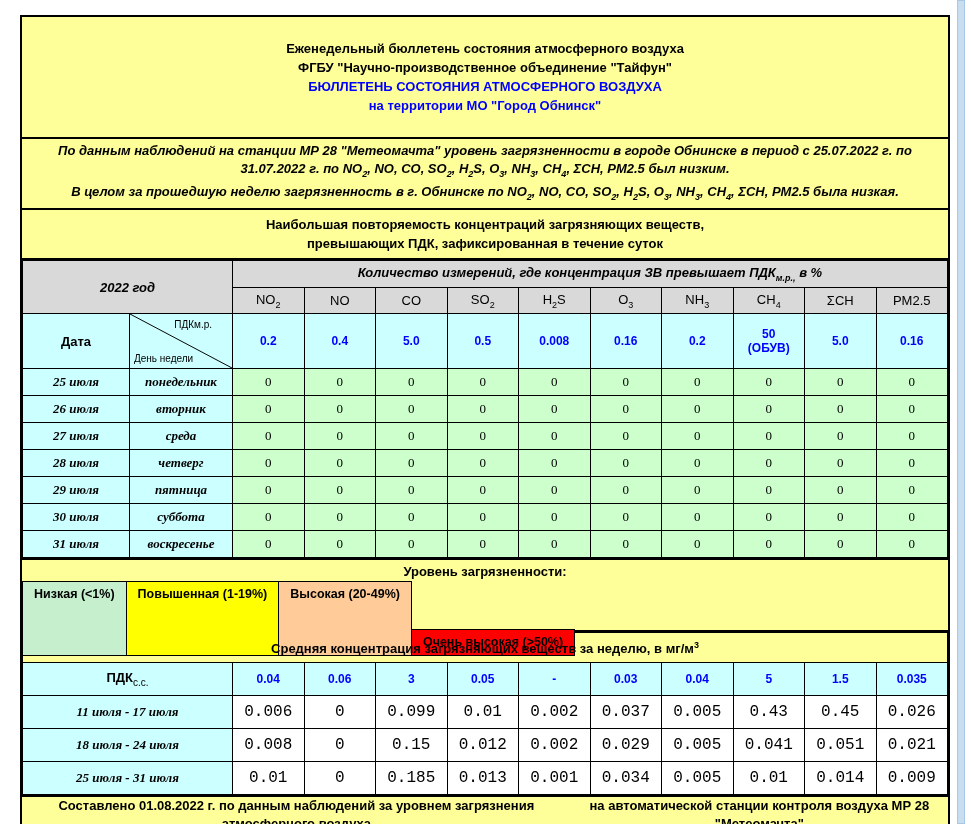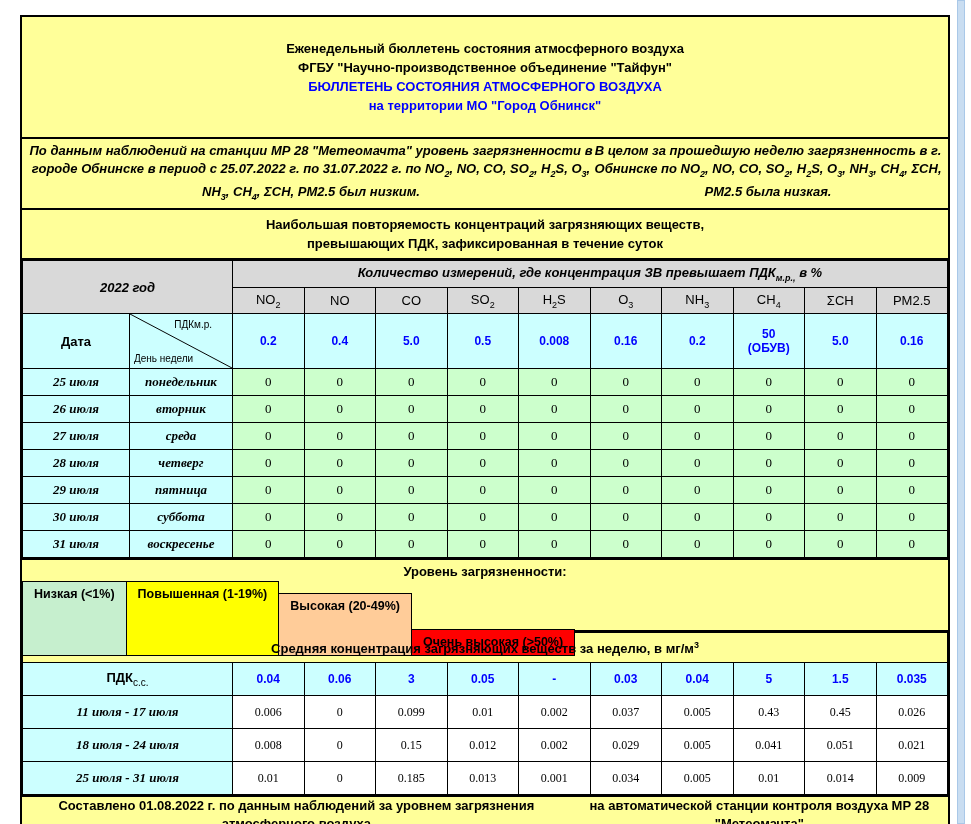--- a/index.html
+++ b/index.html
@@ -17,21 +17,21 @@
     position:absolute;left:20px;top:15px;width:930px;min-height:784px;
     border:2px solid #000;background:#FFFF99;box-sizing:border-box;
   }
   .bt{border-top:2px solid #000;}
   
   .header-block{height:120px;display:flex;flex-direction:column;justify-content:space-evenly;
     text-align:center;font-weight:bold;font-size:13px;padding:20px 0;box-sizing:border-box;}
   .blue{color:#0000FF;}
   
   .summary-block{min-height:56px;font-weight:bold;font-style:italic;font-size:13px;text-align:center;
-    display:flex;flex-direction:row;justify-content:center;padding:3px 6px;box-sizing:border-box;}
+    display:flex;flex-direction:column;justify-content:center;padding:3px 6px;box-sizing:border-box;}
   .summary-block p{margin:0;line-height:18px;}
   
   .title-block{height:50px;text-align:center;font-weight:bold;font-size:13px;line-height:19px;
     display:flex;flex-direction:column;justify-content:center;box-sizing:border-box;}
   
   table{border-collapse:collapse;width:926px;table-layout:fixed;background:#FFFF99;}
   td{border:1px solid #000;text-align:center;vertical-align:middle;padding:0;overflow:hidden;}
   sub{font-size:9px;} sup{font-size:9px;}
   .gray{background:#D9D9D9;}
   .cyan{background:#CCFFFF;}
@@ -54,21 +54,21 @@
   .legend-title{font-weight:bold;font-size:13px;margin-top:4px;}
   .legend-row{display:flex;justify-content:flex-start;margin-top:2px;}
   .legend-item{border:1px solid #000;font-weight:bold;font-size:12.5px;padding:5px 11px;line-height:15px;}
   .legend-item + .legend-item{margin-left:-1px;}
   
   .t2 tr{height:33px;}
   .t2 tr.hrow{height:30px;}
   .t2-header{font-weight:bold;font-size:13px;background:#FFFF99;}
   .pdkss-label{font-weight:bold;font-size:13px;}
   .pdkss-label sub{font-size:10px;font-weight:normal;}
-  .wval{font-family:Liberation Serif, serif;font-size:12px;background:#FFFFFF;margin-left:44px;}
+  .wval{font-family:Liberation Mono, monospace;font-size:16px;background:#FFFFFF;margin-left:44px;}
   
   .footer-block{height:48px;text-align:center;font-weight:bold;font-size:13px;line-height:18px;
     display:flex;flex-direction:row;justify-content:center;box-sizing:border-box;}
 </style>
 </head>
 <body>
 
 <div class="scroll-strip"></div>
 
 <div class="doc">
@@ -239,21 +239,21 @@
           </tr>
         </tbody>
     </table>
   </div>
 
   <div class="legend-block bt">
     <div class="legend-title">Уровень загрязненности:</div>
     <div class="legend-row" id="legend-row">
         <div class="legend-item" style="background: rgb(198, 239, 206);">Низкая (&lt;1%)</div>
         <div class="legend-item" style="background: rgb(255, 255, 0);">Повышенная (1-19%)</div>
-        <div class="legend-item" style="background: rgb(255, 204, 153); margin-top: 12px;">Высокая (20-49%)</div>
+        <div class="legend-item" style="background: rgb(255, 204, 153);">Высокая (20-49%)</div>
         <div class="legend-item" style="background: rgb(255, 0, 0); margin-top: 48px;">Очень высокая (&gt;50%)</div>
       </div>
   </div>
 
   <div class="bt">
     <table class="t2">
       <colgroup>
           <col style="width:210px">
           <col span="10">
         </colgroup>

